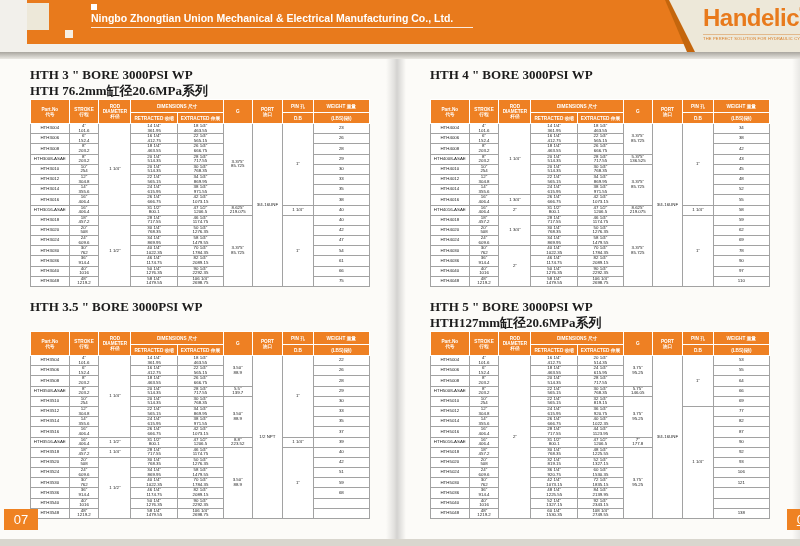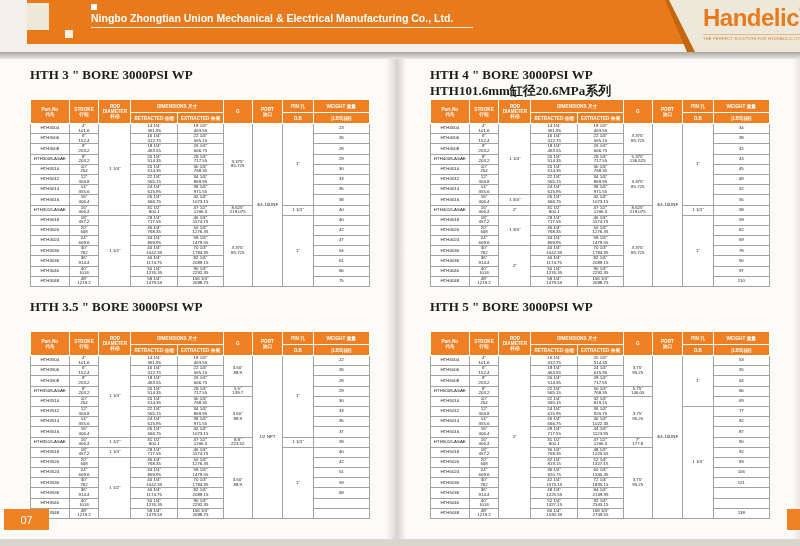--- a/index.html
+++ b/index.html
@@ -42,22 +42,22 @@
   .table-mount{position:absolute;width:340px;}
   table.spec{border-collapse:collapse;table-layout:fixed;width:340px;background:#FFF;border:1px solid #7E7E7E;}
   table.spec td{border:1px solid #A2A2A2;padding:0;margin:0;text-align:center;vertical-align:middle;
     font-size:4.4px;line-height:4.6px;color:#222;overflow:hidden;white-space:nowrap;}
   table.spec td div{margin:0;padding:0;}
   table.spec thead td{background:#EE8023;color:#FFF;border:1px solid #FFF;font-weight:bold;font-size:4.7px;line-height:5px;}
   table.spec thead tr.h1{height:13px;}
   table.spec thead tr.h2{height:11px;}
   table.spec tbody tr{height:9px;}
   
-  .page-num{position:absolute;top:509px;width:45px;height:21px;background:#EF8222;color:#FFF;
-    font-size:11px;display:flex;align-items:center;justify-content:center;z-index:5;}
+  .page-num{position:absolute;top:509px;width:34px;height:21px;background:#EF8222;color:#FFF;
+    font-size:13px;display:flex;align-items:center;justify-content:center;z-index:5;}
   .page-num.left{left:4px;}
   .page-num.right{left:787px;text-decoration:underline;}
 </style>
 </head>
 <body>
 
 <div class="page-header">
   <div class="deco-corner"></div>
   <div class="deco-sq2"></div>
   <div class="company">
@@ -72,30 +72,31 @@
   </div>
 </div>
 <div class="header-shadow"></div>
 
 <div class="spread"></div>
 <div class="gutter"></div>
 <div class="edge-right"></div>
 
 <div class="tbl-title" style="left:30px;top:67px;">
   <div>HTH 3 " BORE 3000PSI WP</div>
+  <div>HTH 76.2mm缸径20.6MPa系列</div>
 </div>
 <div class="tbl-title" style="left:430px;top:67px;">
   <div>HTH 4 " BORE 3000PSI WP</div>
-  <div>HTH101.6mm缸径20.6MPa系列</div>
 </div>
 <div class="tbl-title" style="left:30px;top:299px;">
   <div>HTH 3.5 " BORE 3000PSI WP</div>
 </div>
 <div class="tbl-title" style="left:430px;top:299px;">
   <div>HTH 5 " BORE 3000PSI WP</div>
+  <div>HTH127mm缸径20.6MPa系列</div>
 </div>
 
 <div class="table-mount" style="left:30px;top:99px;">
     <table class="spec">
       <colgroup>
         <col style="width: 11.4%;">
         <col style="width: 8.8%;">
         <col style="width: 9.4%;">
         <col style="width: 13.8%;">
         <col style="width: 13.5%;">

